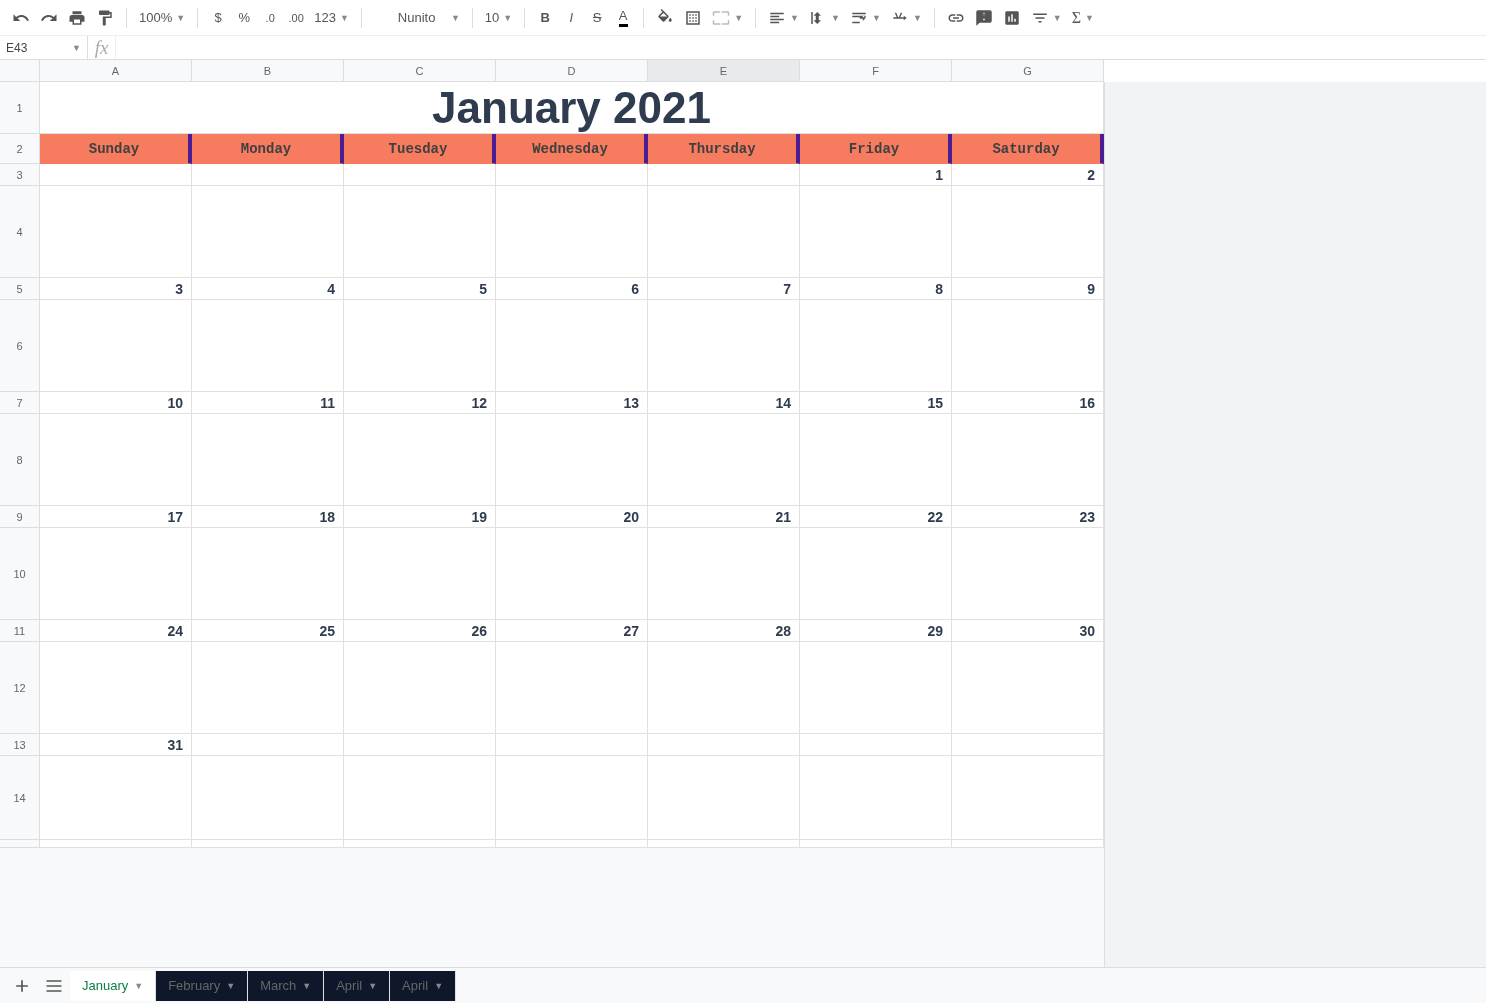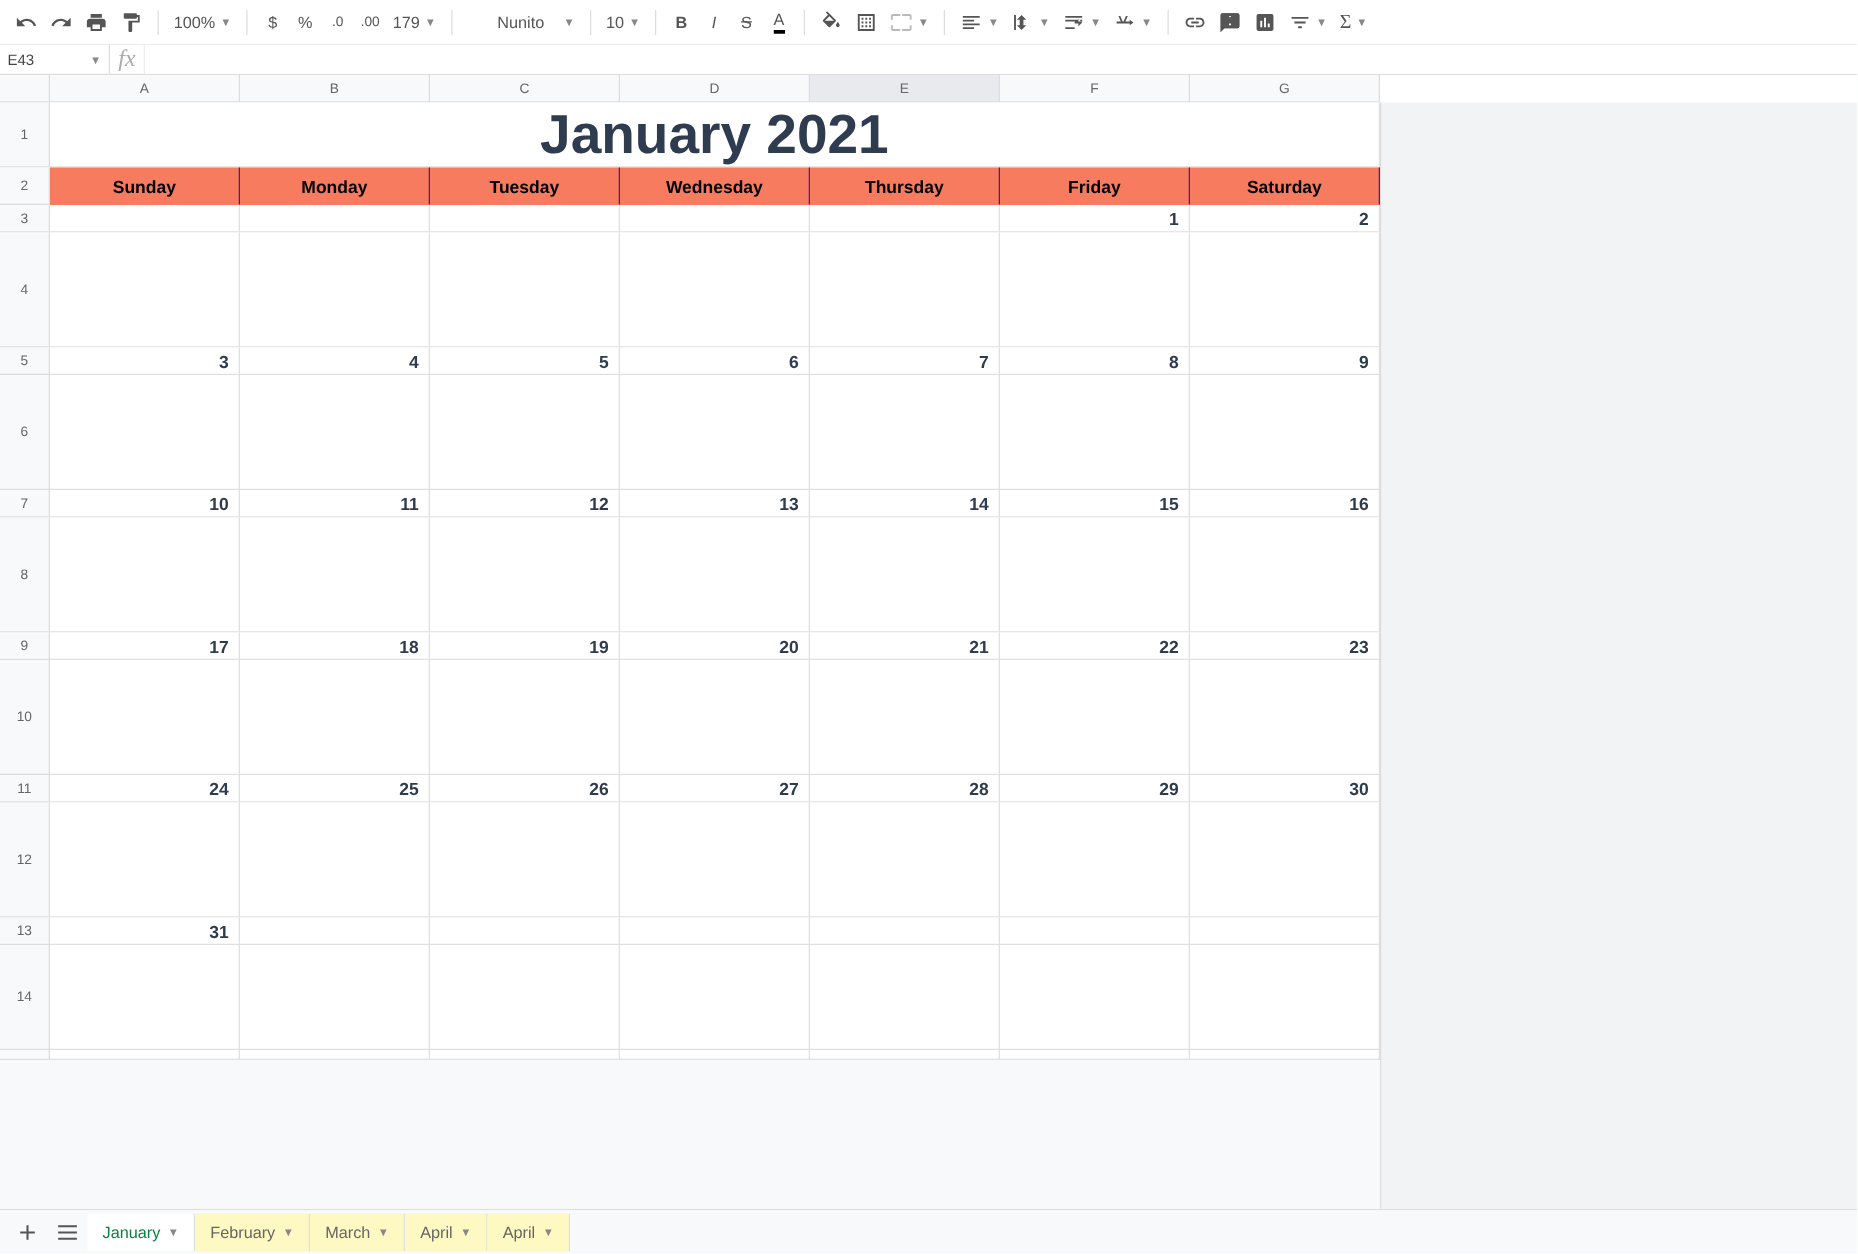--- a/index.html
+++ b/index.html
@@ -32,27 +32,27 @@
 .cell { border-right: 1px solid #e0e0e0; border-bottom: 1px solid #e0e0e0; background: #fff; }
 
 .row-title { height: 52px; }
 .row-dayhead { height: 30px; }
 .row-date { height: 22px; }
 .row-body { height: 92px; }
 .row-body-last { height: 84px; }
 .row-cut { height: 8px; }
 
 .title-cell { grid-column: 2 / span 7; display: flex; align-items: center; justify-content: center; font-size: 44px; font-weight: 700; color: #2f3b4e; border-right: 1px solid #e0e0e0; border-bottom: 1px solid #e0e0e0; background: #fff; }
-.day-head-cell { background: #f77b5f; color: #000000; font-weight: 600; font-size: 14px; display: flex; align-items: center; justify-content: center; border-right: 1px solid #4c1d95; border-bottom: 1px solid #f77b5f; }
+.day-head-cell { background: #f77b5f; color: #404040; font-weight: 600; font-size: 14px; display: flex; align-items: center; justify-content: center; border-right: 4px solid #4c1d95; border-bottom: 1px solid #f77b5f; font-family: Liberation Mono, monospace; }
 .date-cell { display: flex; align-items: center; justify-content: flex-end; padding: 0 8px; font-weight: 700; font-size: 14px; color: #2f3b4e; }
 
 
 .sheet-bar { height: 36px; display: flex; align-items: center; border-top: 1px solid #ddd; background: #f8f9fa; padding: 0 6px; gap: 0; }
 .sheet-bar .sb-btn { width: 32px; height: 30px; display: inline-flex; align-items: center; justify-content: center; cursor: pointer; color: #555; }
-.sheet-tab { display: inline-flex; align-items: center; gap: 6px; height: 30px; padding: 0 12px; font-size: 13px; color: #666; cursor: pointer; border-right: 1px solid #e0e0e0; background: #fef9c3; }
+.sheet-tab { display: inline-flex; align-items: center; gap: 6px; height: 30px; padding: 0 12px; font-size: 13px; color: #666; cursor: pointer; border-right: 1px solid #e0e0e0; background: #0f172a; }
 .sheet-tab.active { background: #fff; color: #0b8043; font-weight: 500; border-top: none; }
 .sheet-tab .caret { font-size: 9px; color: #888; }
 
 .gray-right { position: absolute; top: 22px; bottom: 0; left: calc(40px + 7 * 152px); right: 0; background: #f1f3f4; border-left: 1px solid #ddd; }
 </style>
 </head>
 <body>
 
 <div class="toolbar">
   <div class="tb-btn">
@@ -79,21 +79,21 @@
   <div class="tb-drop">
       <span>100%</span>
       <span class="caret">▼</span>
     </div>
   <div class="sep"></div>
   <div class="tb-btn">$</div>
   <div class="tb-btn">%</div>
   <div class="tb-btn" style="font-size:11px">.0<br></div>
   <div class="tb-btn" style="font-size:11px">.00</div>
   <div class="tb-drop">
-      <span>179</span>
+      <span>123</span>
       <span class="caret">▼</span>
     </div>
   <div class="sep"></div>
   <div class="tb-drop font-name">
       <span>Nunito</span>
       <span class="caret" style="margin-left:auto">▼</span>
     </div>
   <div class="sep"></div>
   <div class="tb-drop font-size">
       <span>10</span>

